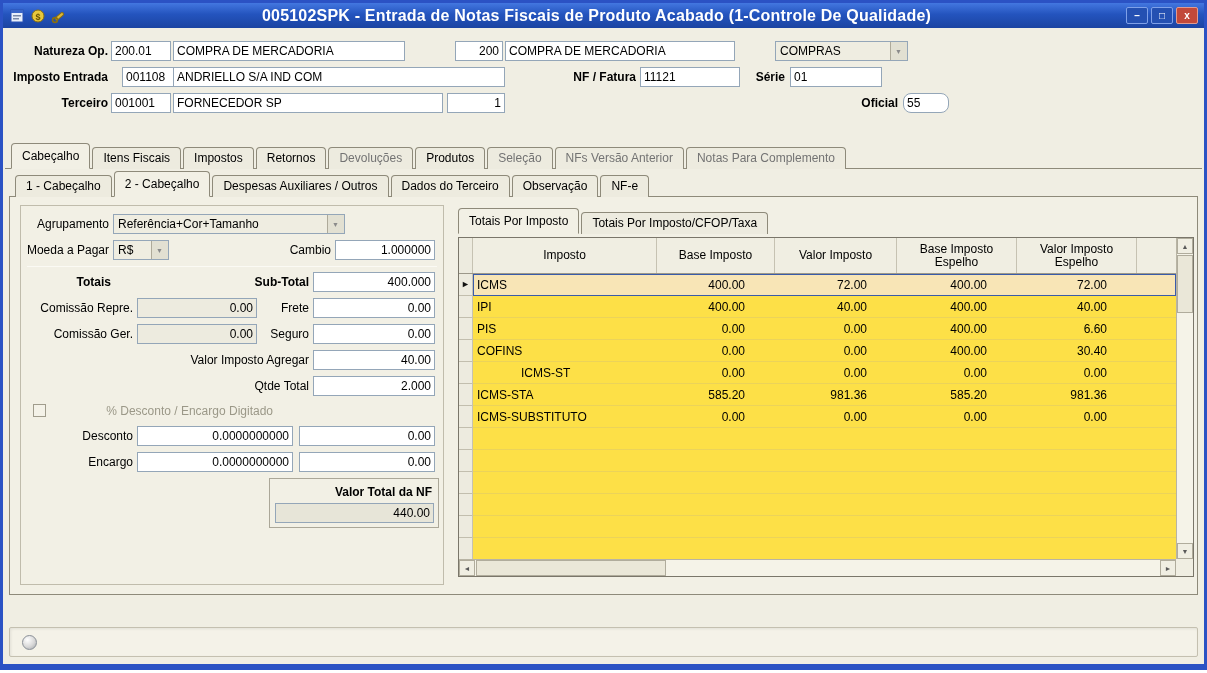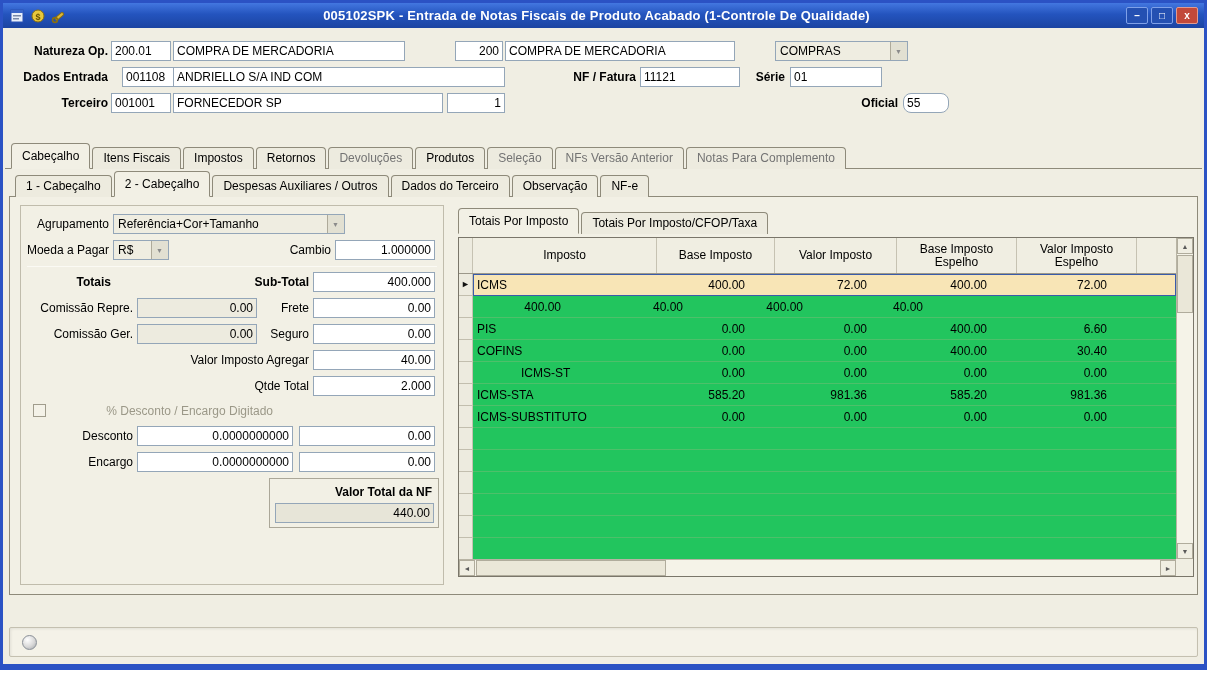--- a/index.html
+++ b/index.html
@@ -5,21 +5,21 @@
   *{box-sizing:border-box;margin:0;padding:0;}
   html,body{width:1207px;height:673px;}
   body{font-family:"Liberation Sans",sans-serif;font-size:12px;background:#ffffff;overflow:hidden;position:relative;color:#000;}
 
   .window{position:absolute;left:0;top:0;width:1207px;height:670px;border:3px solid #2B52C4;border-bottom-width:6px;background:#F0EEE3;}
 
   
   .titlebar{position:absolute;left:0;top:0;right:0;height:25px;background:linear-gradient(180deg,#4377E0 0%,#2454BE 45%,#1B44A2 100%);display:flex;align-items:center;padding:0 4px;}
   .title-icons{display:flex;gap:5px;align-items:center;margin-left:2px;}
   .title-icons svg{display:block;}
-  .title-text{flex:1;text-align:center;color:#fff;font-weight:bold;font-size:13px;letter-spacing:.2px;white-space:nowrap;overflow:hidden;}
+  .title-text{flex:1;text-align:center;color:#fff;font-weight:bold;font-size:16px;letter-spacing:.2px;white-space:nowrap;overflow:hidden;}
   .window-controls{display:flex;gap:3px;margin-right:2px;}
   .wbtn{width:22px;height:17px;display:flex;align-items:center;justify-content:center;color:#fff;font-weight:bold;font-size:10px;border-radius:2px;cursor:default;line-height:1;}
   .wbtn.min,.wbtn.max{background:#2450B2;border:1px solid #7FA0E8;}
   .wbtn.close{background:#C2493A;border:1px solid #E09A90;}
 
   
   .lbl{position:absolute;height:20px;line-height:20px;white-space:nowrap;text-align:right;}
   .lbl.b{font-weight:bold;}
   .lbl.r{text-align:right;}
   .lbl.gray{color:#9B9888;}
@@ -49,21 +49,21 @@
   .sep{position:absolute;left:6px;right:6px;height:1px;background:#C6C2B2;border-bottom:1px solid #FBFAF4;}
   .checkbox{position:absolute;width:13px;height:13px;background:#F4F2E8;border:1px solid #A09C8C;}
   .vt-box{position:absolute;border:1px solid #ABA798;}
   .vt-box .lbl{position:absolute;}
   .vt-box .field{position:absolute;}
 
   
   .right-section{position:absolute;left:444px;top:6px;width:744px;height:386px;}
 
   
-  .grid{position:absolute;left:4px;top:34px;width:736px;height:340px;border:1px solid #7A766A;background:#22c55e;}
+  .grid{position:absolute;left:4px;top:34px;width:736px;height:340px;border:1px solid #7A766A;background:#fde047;}
   .grid-header{position:absolute;left:0;top:0;right:17px;height:36px;display:flex;background:#F0EEE2;border-bottom:1px solid #9C988A;}
   .hcell{border-right:1px solid #C6C2B2;display:flex;align-items:center;justify-content:center;text-align:center;line-height:13px;padding:0 3px;}
   .hcell.marker-h{width:14px;padding:0;background:#EDEBDF;}
   .hcell.hfiller{flex:1;border-right:none;}
   .grid-body{position:absolute;left:0;top:36px;right:17px;bottom:17px;overflow:hidden;background-image:repeating-linear-gradient(to bottom,transparent 0 21px,rgba(190,178,138,.28) 21px 22px);}
   .marker-strip{position:absolute;left:0;top:0;bottom:0;width:14px;background-color:#EDEBDF;border-right:1px solid #C6C2B2;background-image:repeating-linear-gradient(to bottom,transparent 0 21px,#C2BEAE 21px 22px);}
   .grid-rows{position:absolute;left:0;top:0;right:0;}
   .grow{display:flex;height:22px;}
   .marker{width:14px;position:relative;flex:0 0 14px;}
   .marker.current::after{content:"►";font-size:9px;position:absolute;left:2px;top:5px;color:#111;}
@@ -137,21 +137,21 @@
     <div class="lbl b r" style="left:8px;top:38px;width:97px;">Natureza Op.</div>
     <input class="field" style="left: 108px; top: 38px; width: 60px;" value="200.01">
     <input class="field" style="left: 170px; top: 38px; width: 232px;" value="COMPRA DE MERCADORIA">
     <input class="field num" style="left: 452px; top: 38px; width: 48px;" value="200">
     <input class="field" style="left: 502px; top: 38px; width: 230px;" value="COMPRA DE MERCADORIA">
     <div class="combo" style="left:772px;top:38px;width:133px;">
       <span class="combo-text">COMPRAS</span>
       <span class="combo-arrow"></span>
     </div>
 
-    <div class="lbl b r" style="left:8px;top:64px;width:97px;">Dados Entrada</div>
+    <div class="lbl b r" style="left:8px;top:64px;width:97px;">Imposto Entrada</div>
     <input class="field" style="left: 108px; top: 64px; width: 60px; margin-left: 11px;" value="001108">
     <input class="field" style="left: 170px; top: 64px; width: 332px;" value="ANDRIELLO S/A IND COM">
     <div class="lbl b r" style="left:555px;top:64px;width:78px;">NF / Fatura</div>
     <input class="field" style="left: 637px; top: 64px; width: 100px;" value="11121">
     <div class="lbl b r" style="left:742px;top:64px;width:40px;">Série</div>
     <input class="field" style="left: 787px; top: 64px; width: 92px;" value="01">
 
     <div class="lbl b r" style="left:8px;top:90px;width:97px;">Terceiro</div>
     <input class="field" style="left: 108px; top: 90px; width: 60px;" value="001001">
     <input class="field" style="left: 170px; top: 90px; width: 270px;" value="FORNECEDOR SP">
@@ -272,20 +272,21 @@
                   <div class="cell num" style="width: 118px;">400.00</div>
                   <div class="cell num" style="width: 122px;">72.00</div>
                   <div class="cell num" style="width: 120px;">400.00</div>
                   <div class="cell num" style="width: 120px;">72.00</div>
                   <div class="cell filler"></div>
                 </div>
               </div>
               <div class="grow">
                 <div class="marker"></div>
                 <div class="row-cells">
+                  <div class="cell text" style="width: 184px;">IPI</div>
                   <div class="cell num" style="width: 118px;">400.00</div>
                   <div class="cell num" style="width: 122px;">40.00</div>
                   <div class="cell num" style="width: 120px;">400.00</div>
                   <div class="cell num" style="width: 120px;">40.00</div>
                   <div class="cell filler"></div>
                 </div>
               </div>
               <div class="grow">
                 <div class="marker"></div>
                 <div class="row-cells">

